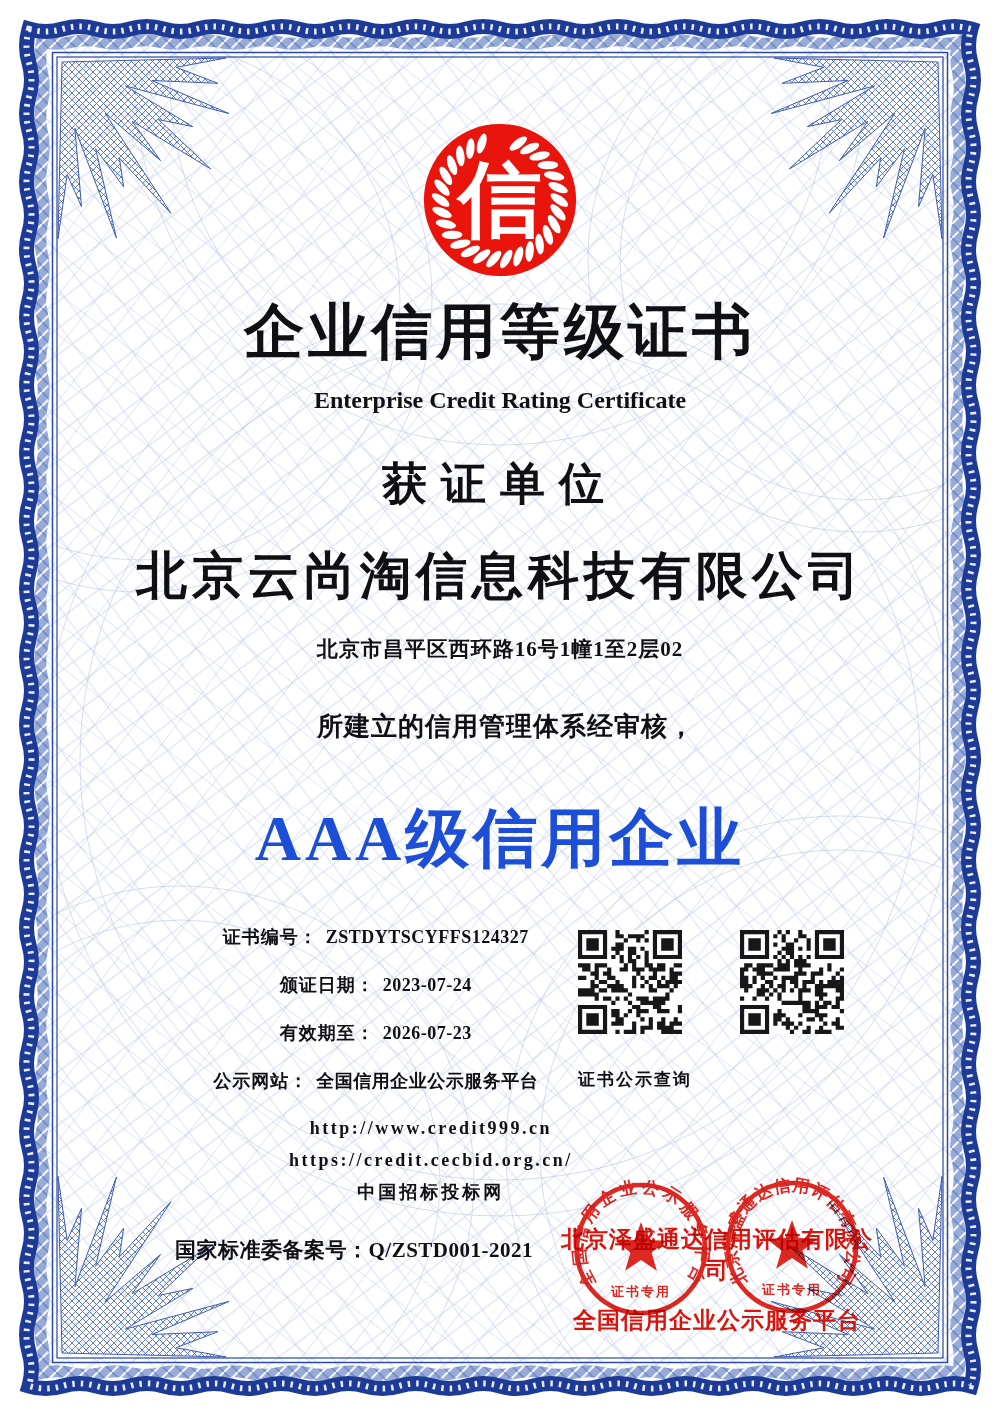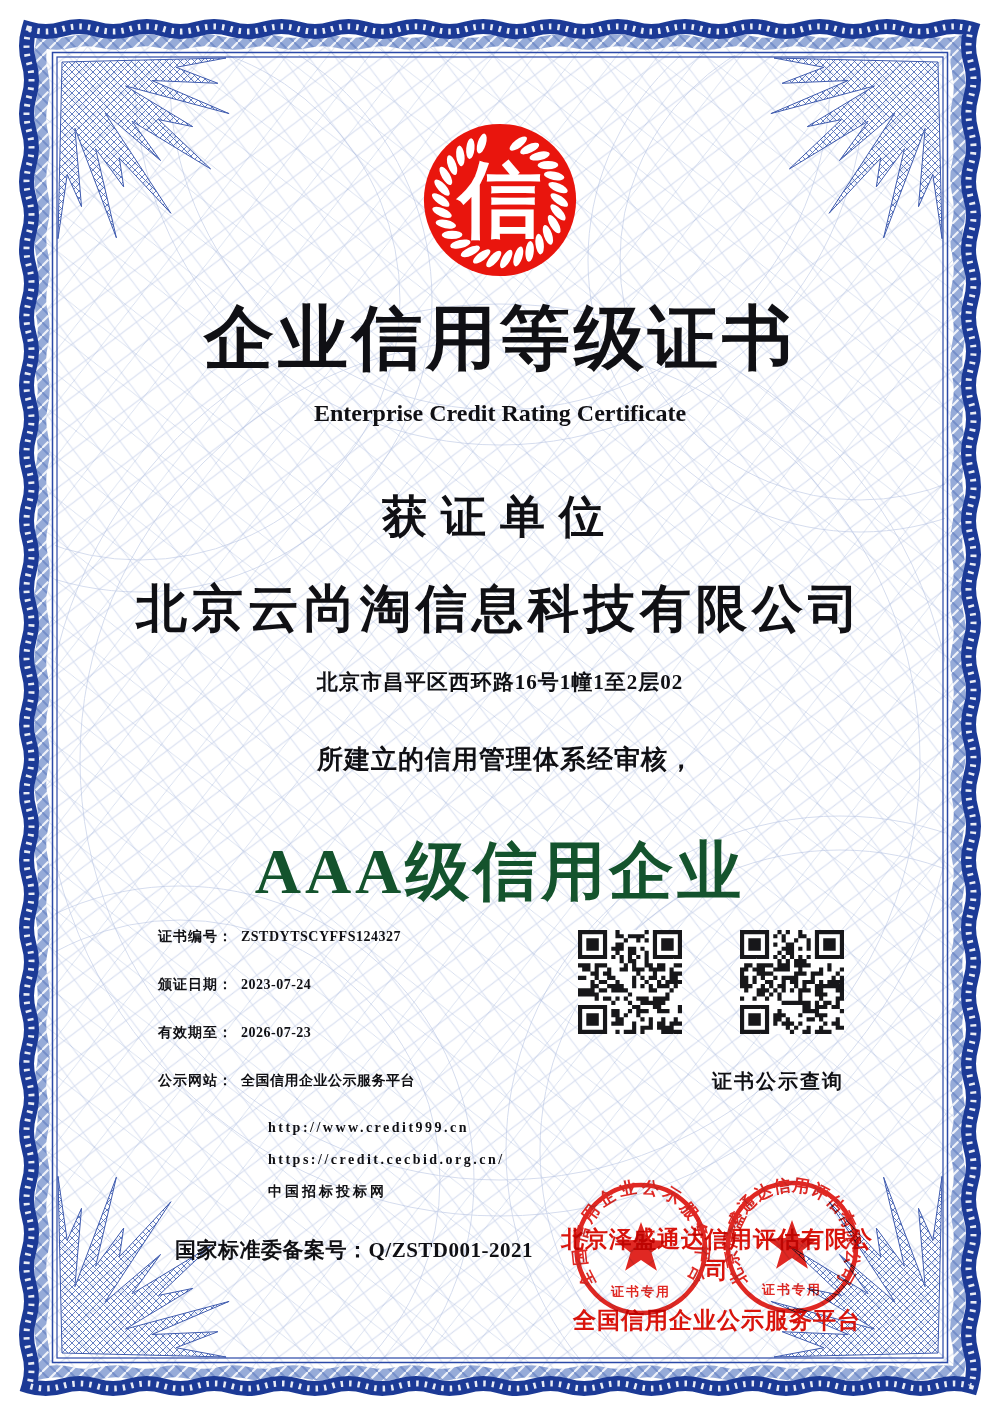--- a/index.html
+++ b/index.html
@@ -7,36 +7,36 @@
         font-family:"Liberation Serif","DejaVu Serif",serif;color:#101014;}
   .page svg.layer{position:absolute;left:0;top:0;}
   #bg-svg{z-index:0;}
   #frame-svg{z-index:1;}
   .emblem{position:absolute;top:116px;left:50%;transform:translateX(-50%);
           width:168px;height:168px;z-index:2;}
   .emblem svg{width:100%;height:100%;display:block;}
   .watermark{position:absolute;top:156px;left:0;right:0;z-index:3;text-align:center;
              font-size:64px;font-weight:bold;letter-spacing:2px;color:rgba(255,255,255,0.45);}
   .headings{position:absolute;top:292px;left:0;right:0;z-index:4;text-align:center;}
-  .title{margin:0;font-size:70px;font-weight:bold;letter-spacing:4px;}
+  .title{margin:0;font-size:60px;font-weight:bold;letter-spacing:4px;}
   .subtitle{margin-top:14px;font-size:24px;font-weight:bold;}
-  .awardee{margin-top:60px;font-size:45px;font-weight:bold;letter-spacing:14px;}
+  .awardee{margin-top:40px;font-size:45px;font-weight:bold;letter-spacing:14px;}
   .company{margin-top:28px;font-size:51px;font-weight:bold;letter-spacing:5px;}
   .address{margin-top:24px;font-size:21px;font-weight:bold;letter-spacing:1px;}
   .statement{margin-top:40px;font-size:26px;font-weight:bold;line-height:48px;letter-spacing:1px;padding-left:12px;}
-  .rating{margin-top:44px;font-size:64px;font-weight:bold;letter-spacing:4px;color:#14532d;}
-  .details{position:absolute;left:158px;top:924px;z-index:4;font-size:14px;font-weight:bold;}
+  .rating{margin-top:44px;font-size:64px;font-weight:bold;letter-spacing:4px;color:#1d4ed8;}
+  .details{position:absolute;left:179px;top:924px;z-index:4;font-size:18px;font-weight:bold;text-align:center;}
   .details .row{height:48px;line-height:26px;letter-spacing:1px;}
   .details .row .val{margin-left:8px;letter-spacing:0.5px;}
   .details .subrow{height:32px;line-height:24px;margin-left:110px;letter-spacing:2.5px;}
   .details .subrow.cjk{letter-spacing:3px;}
   .qr-area{position:absolute;left:578px;top:930px;width:266px;z-index:4;}
   .qr-row{display:flex;justify-content:space-between;}
   .qr-row svg{width:104px;height:104px;display:block;}
-  .qr-caption{margin-top:34px;text-align:right;font-size:20px;font-weight:bold;letter-spacing:2px;}
+  .qr-caption{margin-top:34px;text-align:left;font-size:17px;font-weight:bold;letter-spacing:2px;}
   .record{position:absolute;left:175px;top:1236px;z-index:4;font-size:21px;font-weight:bold;letter-spacing:0.5px;text-align:center;}
   .issuer{position:absolute;left:557px;top:1224px;width:320px;z-index:4;text-align:center;
           color:#d9140c;font-size:23px;font-weight:bold;letter-spacing:1px;}
   .issuer .l2{margin-top:19px;}
   .stamp{position:absolute;width:150px;height:150px;z-index:6;mix-blend-mode:multiply;opacity:0.92;}
   #stamp1{left:566px;top:1174px;}
   #stamp2{left:717px;top:1172px;}
 </style>
 </head>
 <body>

